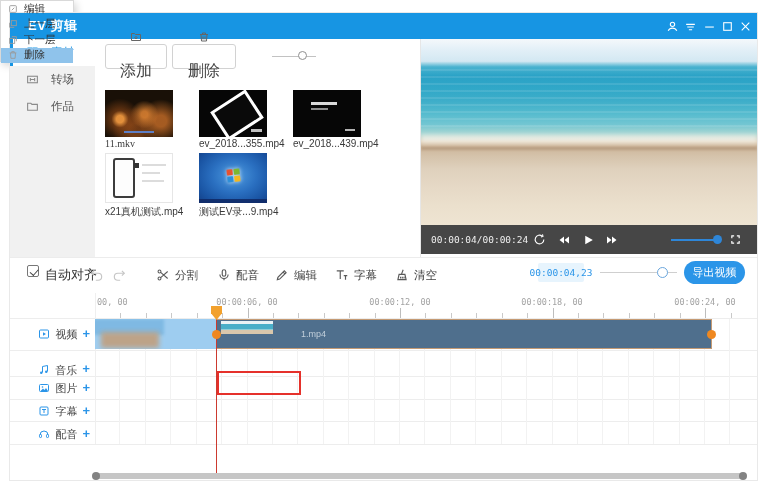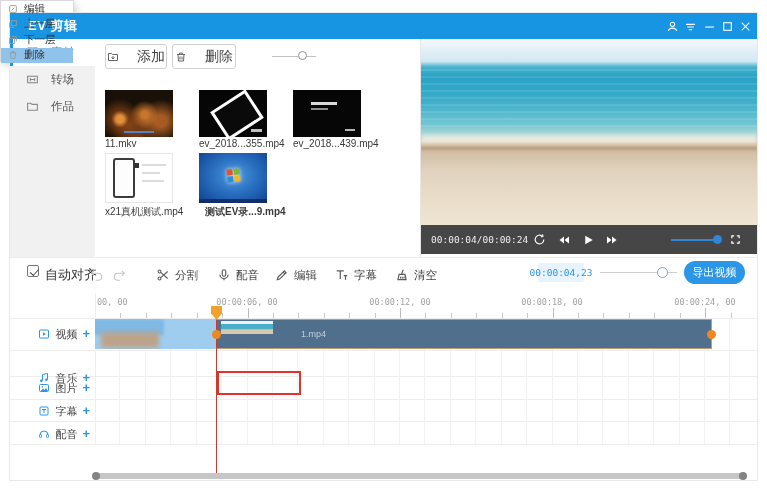--- a/index.html
+++ b/index.html
@@ -25,21 +25,21 @@
   
   #side-rail{left:10px;top:39px;width:85px;height:219px;background:#f1f1f1;}
   .rail-tab{position:absolute;left:0;width:85px;height:27px;display:flex;align-items:center;color:#555;}
   .rail-tab .tico{margin-left:16px;width:13px;height:13px;color:#8a8a8a;}
   .rail-tab .tlabel{margin-left:12px;font-size:11.5px;}
   .rail-tab.active{background:#fff;border-left:3px solid #1795E3;color:#1795E3;}
   .rail-tab.active .tico{color:#1795E3;margin-left:13px;}
 
   
   .lib-btn{position:absolute;top:44px;height:25px;background:#fff;border:1px solid #d2d2d2;border-radius:3px;
-           display:flex;align-items:center;justify-content:center;gap:18px;font-size:14px;color:#444;box-sizing:border-box;}
+           display:flex;align-items:center;justify-content:center;gap:18px;font-size:16px;color:#444;box-sizing:border-box;flex-direction:column;}
   .lib-btn .bic{width:12px;height:12px;color:#666;}
   #btn-add{left:105px;width:62px;}
   #btn-del{left:172px;width:64px;}
   #lib-slider-track{left:272px;top:56px;width:44px;height:1px;background:#c2c2c2;}
   #lib-slider-knob{left:298px;top:51px;width:9px;height:9px;border:1.5px solid #8f8f8f;border-radius:50%;background:#fff;box-sizing:border-box;}
   #lib-filter{left:323px;top:44px;width:72px;height:25px;border:1px solid #a9cdee;border-radius:3px;background:#fff;
               display:flex;align-items:center;box-sizing:border-box;}
   #lib-filter .bic{width:11px;height:11px;color:#2b95e8;margin-left:7px;}
   #lib-filter .flabel{font-size:11px;color:#2b95e8;margin-left:6px;}
   #lib-filter .caret{width:0;height:0;border-left:3.5px solid transparent;border-right:3.5px solid transparent;border-top:4px solid #999;margin-left:auto;margin-right:6px;}
@@ -255,21 +255,21 @@
     <span>删除</span>
   </div>
   <div id="lib-slider-track" class="abs"></div>
   <div id="lib-slider-knob" class="abs"></div>
 
   <div class="thumb" style="left:105px;top:90px;">
     <div class="pic" id="pic-movie">
         <div class="subline"></div>
       </div>
   </div>
-  <div class="tname" style="left:105px;top:138px;">11.mkv</div>
+  <div class="tname" style="left:105px;top:138px;font-family:Liberation Serif, serif;">11.mkv</div>
 
   <div class="thumb" style="left:199px;top:90px;">
     <div class="pic" id="pic-rot">
         <div class="frame"></div>
         <div class="mark"></div>
       </div>
   </div>
   <div class="tname" style="left:199px;top:138px;">ev_2018...355.mp4</div>
 
   <div class="thumb" style="left:293px;top:90px;">
@@ -297,21 +297,21 @@
     <div class="pic" id="pic-win">
       <div class="flag">
           <i class="f1"></i>
           <i class="f2"></i>
           <i class="f3"></i>
           <i class="f4"></i>
         </div>
       <div class="bar"></div>
     </div>
   </div>
-  <div class="tname" style="left:205px;top:205px;font-weight:bold;">测试EV录...9.mp4</div>
+  <div class="tname" style="left:199px;top:205px;">测试EV录...9.mp4</div>
 
   <div id="lib-divider" class="abs"></div>
 
   <div id="preview" class="abs">
     <div class="ripple"></div>
     <div class="foam"></div>
     <div class="wet"></div>
   </div>
 
   <div id="player-bar" class="abs">
@@ -464,21 +464,21 @@
   <div class="track-label" style="top:324px;">
     <span class="kic ic">
       <svg viewBox="0 0 24 24" fill="none" stroke="currentColor" stroke-width="2">
           <rect x="3" y="4" width="18" height="16" rx="2"></rect>
           <path d="M10 8.5v7l6-3.5z" fill="currentColor" stroke="none"></path>
         </svg>
     </span>
     <span class="klabel">视频</span>
     <span class="kadd">+</span>
   </div>
-  <div class="track-label" style="top:368px;">
+  <div class="track-label" style="top:360px;font-family:Liberation Mono, monospace;">
     <span class="kic ic">
       <svg viewBox="0 0 24 24" fill="none" stroke="currentColor" stroke-width="2">
           <path d="M9 17V5l10-2v12"></path>
           <circle cx="6.5" cy="17.5" r="2.5" fill="currentColor" stroke="none"></circle>
           <circle cx="16.5" cy="15.5" r="2.5" fill="currentColor" stroke="none"></circle>
         </svg>
     </span>
     <span class="klabel">音乐</span>
     <span class="kadd">+</span>
   </div>

